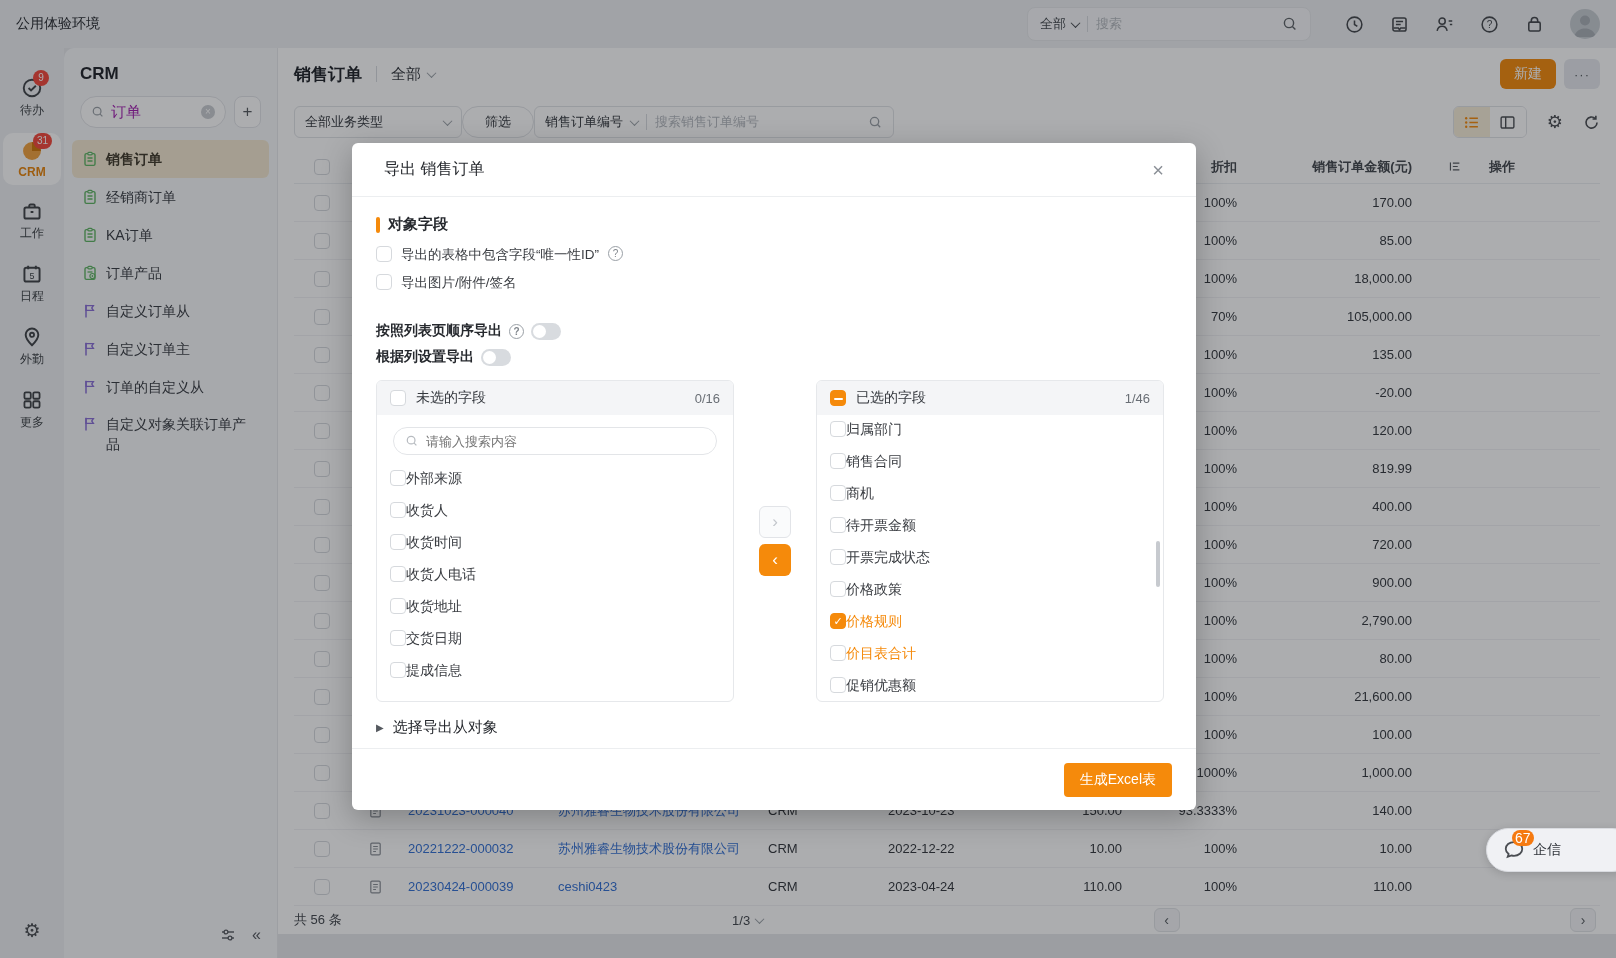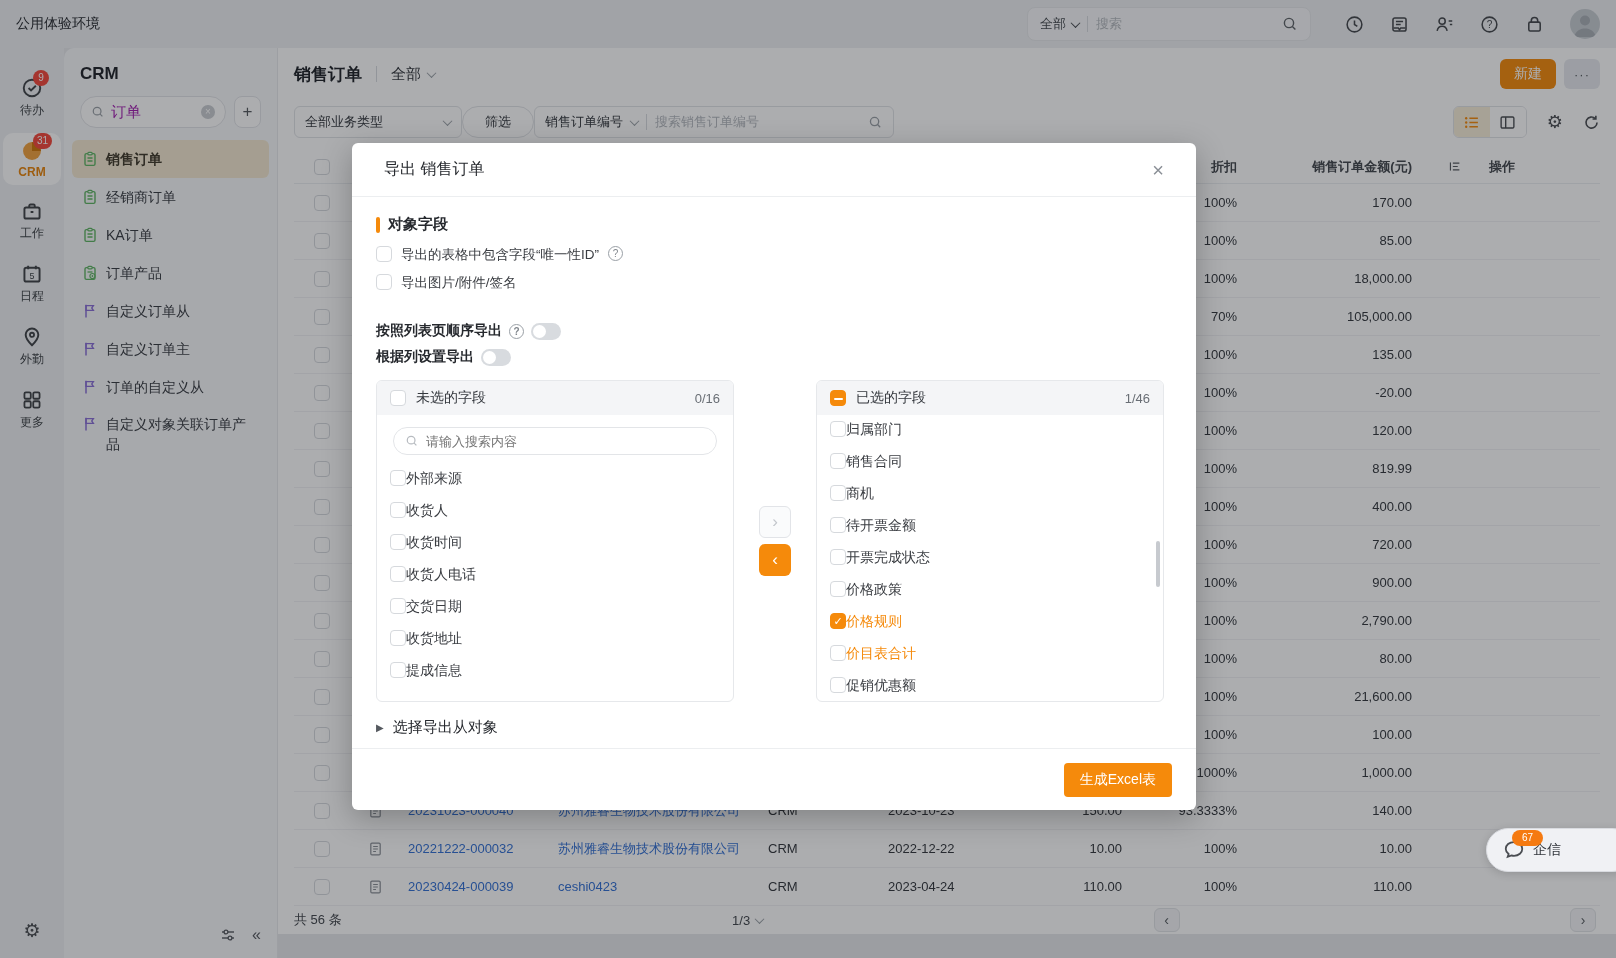--- a/index.html
+++ b/index.html
@@ -102,21 +102,21 @@
   .tbtn{width:32px;height:32px;border-radius:6px;display:flex;align-items:center;justify-content:center;font-size:17px;cursor:pointer}
   .tbtn.up{border:1px solid #e2e4e8;background:#fafbfc;color:#c3c7cc}
   .tbtn.down{background:#f58a0b;color:#fff;border:0}
   .fromrow{display:flex;align-items:center;gap:9px;margin-top:16px;font-size:15px;color:#26292e;cursor:pointer}
   .tri{font-size:10px;color:#55595f}
   .mo-foot{position:absolute;left:0;right:0;bottom:0;height:62px;border-top:1px solid #eceef0;display:flex;align-items:center;justify-content:flex-end;padding:0 24px}
   .btn-excel{height:34px;padding:0 16px;background:#f58a0b;color:#fff;border:0;border-radius:4px;font-size:14px;cursor:pointer;font-family:inherit}
   
   .qixin{position:absolute;right:-18px;bottom:86px;width:148px;height:44px;background:#f0f1f4;border:1px solid #d9dbe0;border-radius:22px;display:flex;align-items:center;gap:8px;padding:0 16px;z-index:45;box-shadow:0 2px 8px rgba(0,0,0,.15)}
   .qx-ic{position:relative}
-  .qx-badge{position:absolute;top:-9px;left:9px;background:#f57a11;color:#fff;font-size:10px;height:16px;min-width:16px;border-radius:8px;padding:0 10px;line-height:16px;text-align:center}
+  .qx-badge{position:absolute;top:-9px;left:9px;background:#f57a11;color:#fff;font-size:14px;height:16px;min-width:16px;border-radius:8px;padding:0 3px;line-height:16px;text-align:center}
   .qx-lbl{font-size:14px;color:#33373d}
 </style>
 </head>
 <body>
 
 <div class="topbar">
   <span class="env">公用体验环境</span>
   <div class="tb-search">
     <span class="tb-scope">
       <span>全部</span>
@@ -862,25 +862,25 @@
           <div class="p-item">
               <span class="cb"></span>
               <span class="lbl">收货时间</span>
             </div>
           <div class="p-item">
               <span class="cb"></span>
               <span class="lbl">收货人电话</span>
             </div>
           <div class="p-item">
               <span class="cb"></span>
+              <span class="lbl">收货地址</span>
+            </div>
+          <div class="p-item">
+              <span class="cb"></span>
               <span class="lbl">交货日期</span>
-            </div>
-          <div class="p-item">
-              <span class="cb"></span>
-              <span class="lbl">收货地址</span>
             </div>
           <div class="p-item">
               <span class="cb"></span>
               <span class="lbl">提成信息</span>
             </div>
         </div>
       </div>
       <div class="mid">
         <span class="tbtn up">›</span>
         <span class="tbtn down">‹</span>

